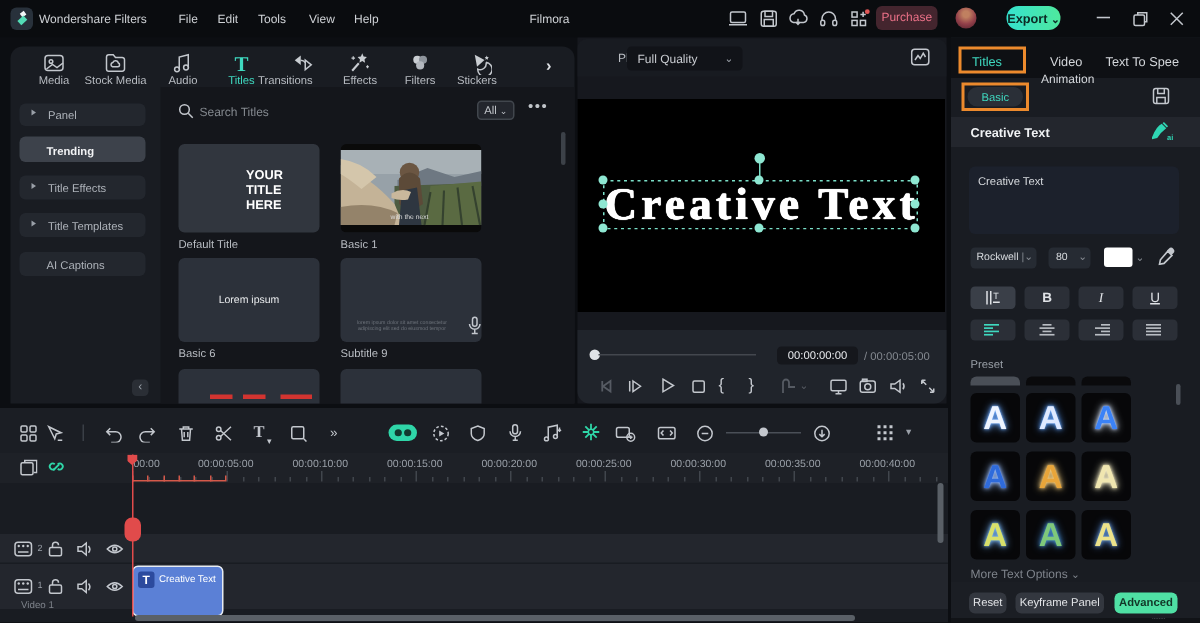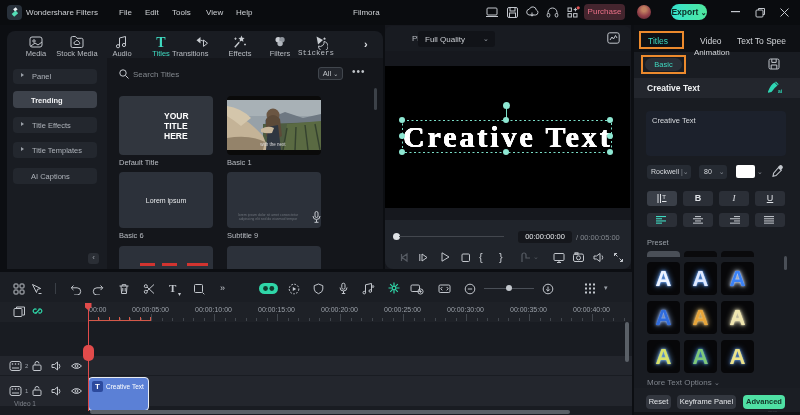--- a/index.html
+++ b/index.html
@@ -106,21 +106,21 @@
       <circle cx="6.2" cy="5.8" r="2.7" fill="#c9cdd2"></circle>
       <circle cx="10" cy="5.8" r="2.7" fill="#8f959d"></circle>
       <circle cx="8.1" cy="9.6" r="2.7" fill="#b2b7be"></circle>
     </svg>
     <div class="abs" style="left:250px;top:49px;width:60px;text-align:center;color:#b9bdc3;font-size:7.5px;">Filters</div>
     <svg class="abs" style="left:312px;top:34px;" width="16" height="16">
       <path d="M4.5 2.5 L11 6 L6 10.5 z" fill="#c9cdd2"></path>
       <path d="M12 7.5 a4 4 0 0 1-5.5 4.6 a4.8 4.8 0 1 0 5.5-4.6" class="ic" stroke-width="0.9"></path>
       <path d="M12.5 3 l0.4 1 1 0.15 -0.7 0.75 0.15 1 -0.85-0.5 -0.9 0.5 0.2-1 -0.7-0.75 1-0.15 z" fill="#c9cdd2"></path>
     </svg>
-    <div class="abs" style="left:274px;top:49px;width:60px;text-align:right;color:#b9bdc3;font-size:7.5px;font-family:Liberation Mono, monospace;">Stickers</div>
+    <div class="abs" style="left:288px;top:49px;width:60px;text-align:center;color:#b9bdc3;font-size:7.5px;">Stickers</div>
     <div class="abs" style="left:364px;top:38px;color:#dfe2e6;font-size:11px;font-weight:bold;">›</div>
   </div>
 
 <div class="abs" style="left:13px;top:69px;width:84px;height:15px;background:#23272e;border-radius:4px;"></div>
 <div class="abs" style="left:21px;top:73px;width:0;height:0;border-left:3.5px solid #9aa0a8;border-top:2.8px solid transparent;border-bottom:2.8px solid transparent;"></div>
 <div class="abs" style="left:32px;top:72px;color:#aeb3ba;font-size:7.5px;">Panel</div>
 <div class="abs" style="left:13px;top:91px;width:84px;height:17px;background:#3d424b;border-radius:4px;"></div>
 <div class="abs" style="left:31px;top:96px;color:#f2f3f5;font-size:7.5px;font-weight:bold;">Trending</div>
 <div class="abs" style="left:13px;top:117px;width:84px;height:16px;background:#23272e;border-radius:4px;"></div>
 <div class="abs" style="left:21px;top:122px;width:0;height:0;border-left:3.5px solid #9aa0a8;border-top:2.8px solid transparent;border-bottom:2.8px solid transparent;"></div>

